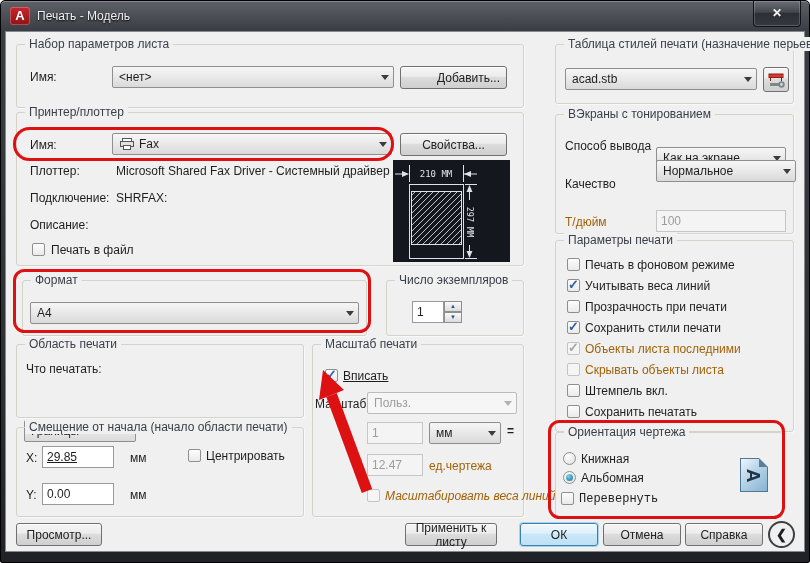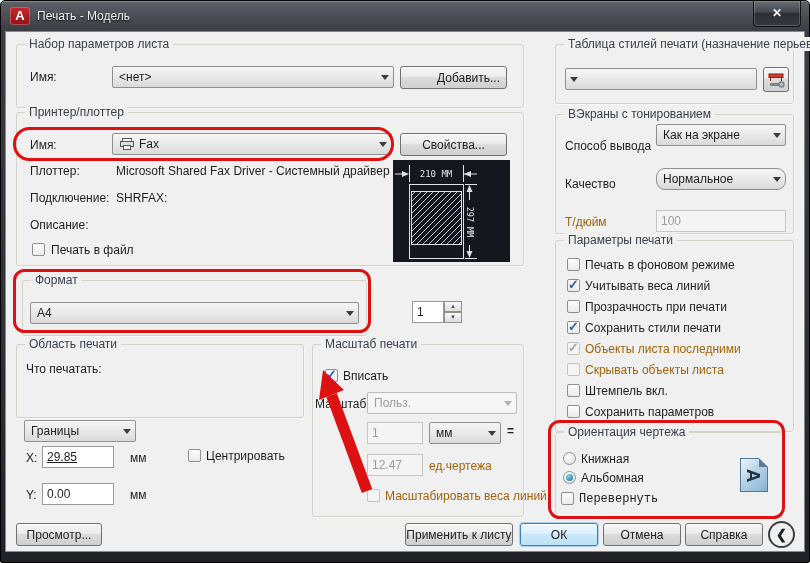--- a/index.html
+++ b/index.html
@@ -127,103 +127,110 @@
     <div class="group" style="left:16px;top:248px;width:343px;height:54px;">
       <span class="glabel">Формат</span>
     </div>
     <div class="combo" style="left:24px;top:270px;width:329px;">
       <span class="txt">A4</span>
       <span class="arr">
           <i></i>
         </span>
     </div>
 
+    <div class="group" style="left:380px;top:248px;width:136px;height:54px;">
+      <span class="glabel">Число экземпляров</span>
+    </div>
     <input class="tb" style="left: 406px; top: 269px; width: 32px;" value="1">
     <div class="spin" style="left:438px;top:269px;">
       <div class="sb"><span>▲</span></div>
       <div class="sb"><span>▼</span></div>
     </div>
 
     <div class="group" style="left:10px;top:312px;width:286px;height:72px;">
       <span class="glabel">Область печати</span>
     </div>
     <span class="lbl" style="left:20px;top:330px;">Что печатать:</span>
     <div class="combo" style="left:18px;top:351px;width:112px;margin-top:37px;">
       <span class="txt">Границы</span>
       <span class="arr">
           <i></i>
         </span>
     </div>
 
+    <div class="group" style="left:10px;top:395px;width:286px;height:88px;">
+      <span class="glabel">Смещение от начала (начало области печати)</span>
+    </div>
     <span class="lbl" style="left:20px;top:419px;">X:</span>
     <input class="tb" style="left: 36px; top: 414px; width: 72px; text-decoration: underline;" value="29.85">
     <span class="lbl" style="left:124px;top:419px;">мм</span>
     <span class="cb" style="left:182px;top:417px;"></span>
     <span class="lbl" style="left:200px;top:417px;">Центрировать</span>
     <span class="lbl" style="left:20px;top:456px;">Y:</span>
     <input class="tb" style="left: 36px; top: 451px; width: 72px;" value="0.00">
     <span class="lbl" style="left:124px;top:456px;">мм</span>
 
     <div class="group" style="left:306px;top:312px;width:210px;height:171px;">
       <span class="glabel">Масштаб печати</span>
     </div>
     <span class="cb" style="left:319px;top:337px;">
         <span class="check">✓</span>
       </span>
-    <span class="lbl" style="left:337px;top:337px;">Вписать</span>
+    <span class="lbl" style="left:337px;top:337px;text-decoration:underline;">Вписать</span>
     <span class="lbl" style="left:309px;top:365px;">Масштаб:</span>
     <div class="combo disabled" style="left:361px;top:360px;width:150px;">
       <span class="txt">Польз.</span>
       <span class="arr">
           <i></i>
         </span>
     </div>
     <input class="tb dis" style="left: 361px; top: 390px; width: 56px;" value="1">
     <div class="combo" style="left:423px;top:390px;width:72px;">
       <span class="txt">мм</span>
       <span class="arr">
           <i></i>
         </span>
     </div>
     <span class="lbl" style="left:501px;top:392px;font-weight:bold;">=</span>
     <input class="tb dis" style="left: 361px; top: 422px; width: 56px;" value="12.47">
     <span class="lbl dis" style="left:423px;top:427px;">ед.чертежа</span>
     <span class="cb dis" style="left:361px;top:457px;"></span>
-    <span class="lbl dis" style="left:379px;top:457px;">Масштабировать веса линий</span>
+    <span class="lbl dis" style="left:379px;top:457px;font-style:italic;">Масштабировать веса линий</span>
 
     <div class="group" style="left:549px;top:12px;width:237px;height:58px;">
       <span class="glabel">Таблица стилей печати (назначение перьев)</span>
     </div>
     <div class="combo" style="left:559px;top:36px;width:192px;">
+      <span class="txt">acad.stb</span>
       <span class="arr">
           <i></i>
         </span>
     </div>
     <div class="btn edit-btn" style="left:757px;top:35px;width:26px;height:25px;">
       <svg width="20" height="18" viewBox="0 0 20 18">
         <rect x="3" y="3" width="14" height="3.5" fill="#d43c31" stroke="#8c1d14"></rect>
         <line x1="4.5" y1="6.5" x2="4.5" y2="10" stroke="#8c1d14"></line>
         <line x1="15.5" y1="6.5" x2="15.5" y2="10" stroke="#8c1d14"></line>
         <line x1="4" y1="13.5" x2="13" y2="13.5" stroke="#7d868c" stroke-width="3"></line>
         <circle cx="15.5" cy="13.5" r="2.3" fill="none" stroke="#7d868c" stroke-width="1.8"></circle>
       </svg>
     </div>
 
     <div class="group" style="left:549px;top:82px;width:237px;height:118px;">
       <span class="glabel">ВЭкраны с тонированием</span>
     </div>
     <span class="lbl" style="left:559px;top:107px;">Способ вывода</span>
-    <div class="combo" style="left:650px;top:92px;width:130px;">
+    <div class="combo" style="left:650px;top:115px;width:130px;">
       <span class="txt">Как на экране</span>
       <span class="arr">
           <i></i>
         </span>
     </div>
     <span class="lbl" style="left:559px;top:145px;">Качество</span>
-    <div class="combo" style="left:650px;top:136px;width:130px;border-radius:9px;">
+    <div class="combo" style="left:650px;top:128px;width:140px;">
       <span class="txt">Нормальное</span>
       <span class="arr">
           <i></i>
         </span>
     </div>
     <span class="lbl dis" style="left:559px;top:183px;">Т/дюйм</span>
     <input class="tb dis" style="left: 650px; top: 178px; width: 130px;" value="100">
 
     <div class="group" style="left:549px;top:208px;width:237px;height:190px;">
       <span class="glabel">Параметры печати</span>
@@ -242,39 +249,39 @@
     <span class="lbl" style="left:579px;top:289px;">Сохранить стили печати</span>
     <span class="cb dis" style="left:561px;top:310px;">
         <span class="check">✓</span>
       </span>
     <span class="lbl dis" style="left:579px;top:310px;">Объекты листа последними</span>
     <span class="cb dis" style="left:561px;top:331px;"></span>
     <span class="lbl dis" style="left:579px;top:331px;">Скрывать объекты листа</span>
     <span class="cb" style="left:561px;top:352px;"></span>
     <span class="lbl" style="left:579px;top:352px;">Штемпель вкл.</span>
     <span class="cb" style="left:561px;top:373px;"></span>
-    <span class="lbl" style="left:579px;top:373px;">Сохранить параметров</span>
+    <span class="lbl" style="left:579px;top:373px;">Сохранить печатать</span>
 
     <div class="group" style="left:549px;top:400px;width:226px;height:84px;">
       <span class="glabel">Ориентация чертежа</span>
     </div>
     <span class="radio" style="left:557px;top:420px;"></span>
     <span class="lbl" style="left:575px;top:420px;">Книжная</span>
     <span class="radio sel" style="left:557px;top:439px;"></span>
     <span class="lbl" style="left:575px;top:439px;">Альбомная</span>
     <span class="cb" style="left:555px;top:460px;"></span>
     <span class="lbl" style="left:573px;top:460px;font-family:Liberation Mono, monospace;">Перевернуть</span>
     <div class="orient-icon" style="left:734px;top:426px;">
         <span>A</span>
       </div>
 
     <div class="btn" style="left:10px;top:491px;width:86px;">
         <span>Просмотр...</span>
       </div>
-    <div class="btn" style="left:399px;top:491px;width:108px;">
+    <div class="btn" style="left:399px;top:491px;width:92px;">
         <span>Применить к листу</span>
       </div>
     <div class="btn default" style="left:514px;top:491px;width:78px;">
         <span>ОК</span>
       </div>
     <div class="btn" style="left:597px;top:491px;width:78px;">
         <span>Отмена</span>
       </div>
     <div class="btn" style="left:679px;top:491px;width:78px;">
         <span>Справка</span>

